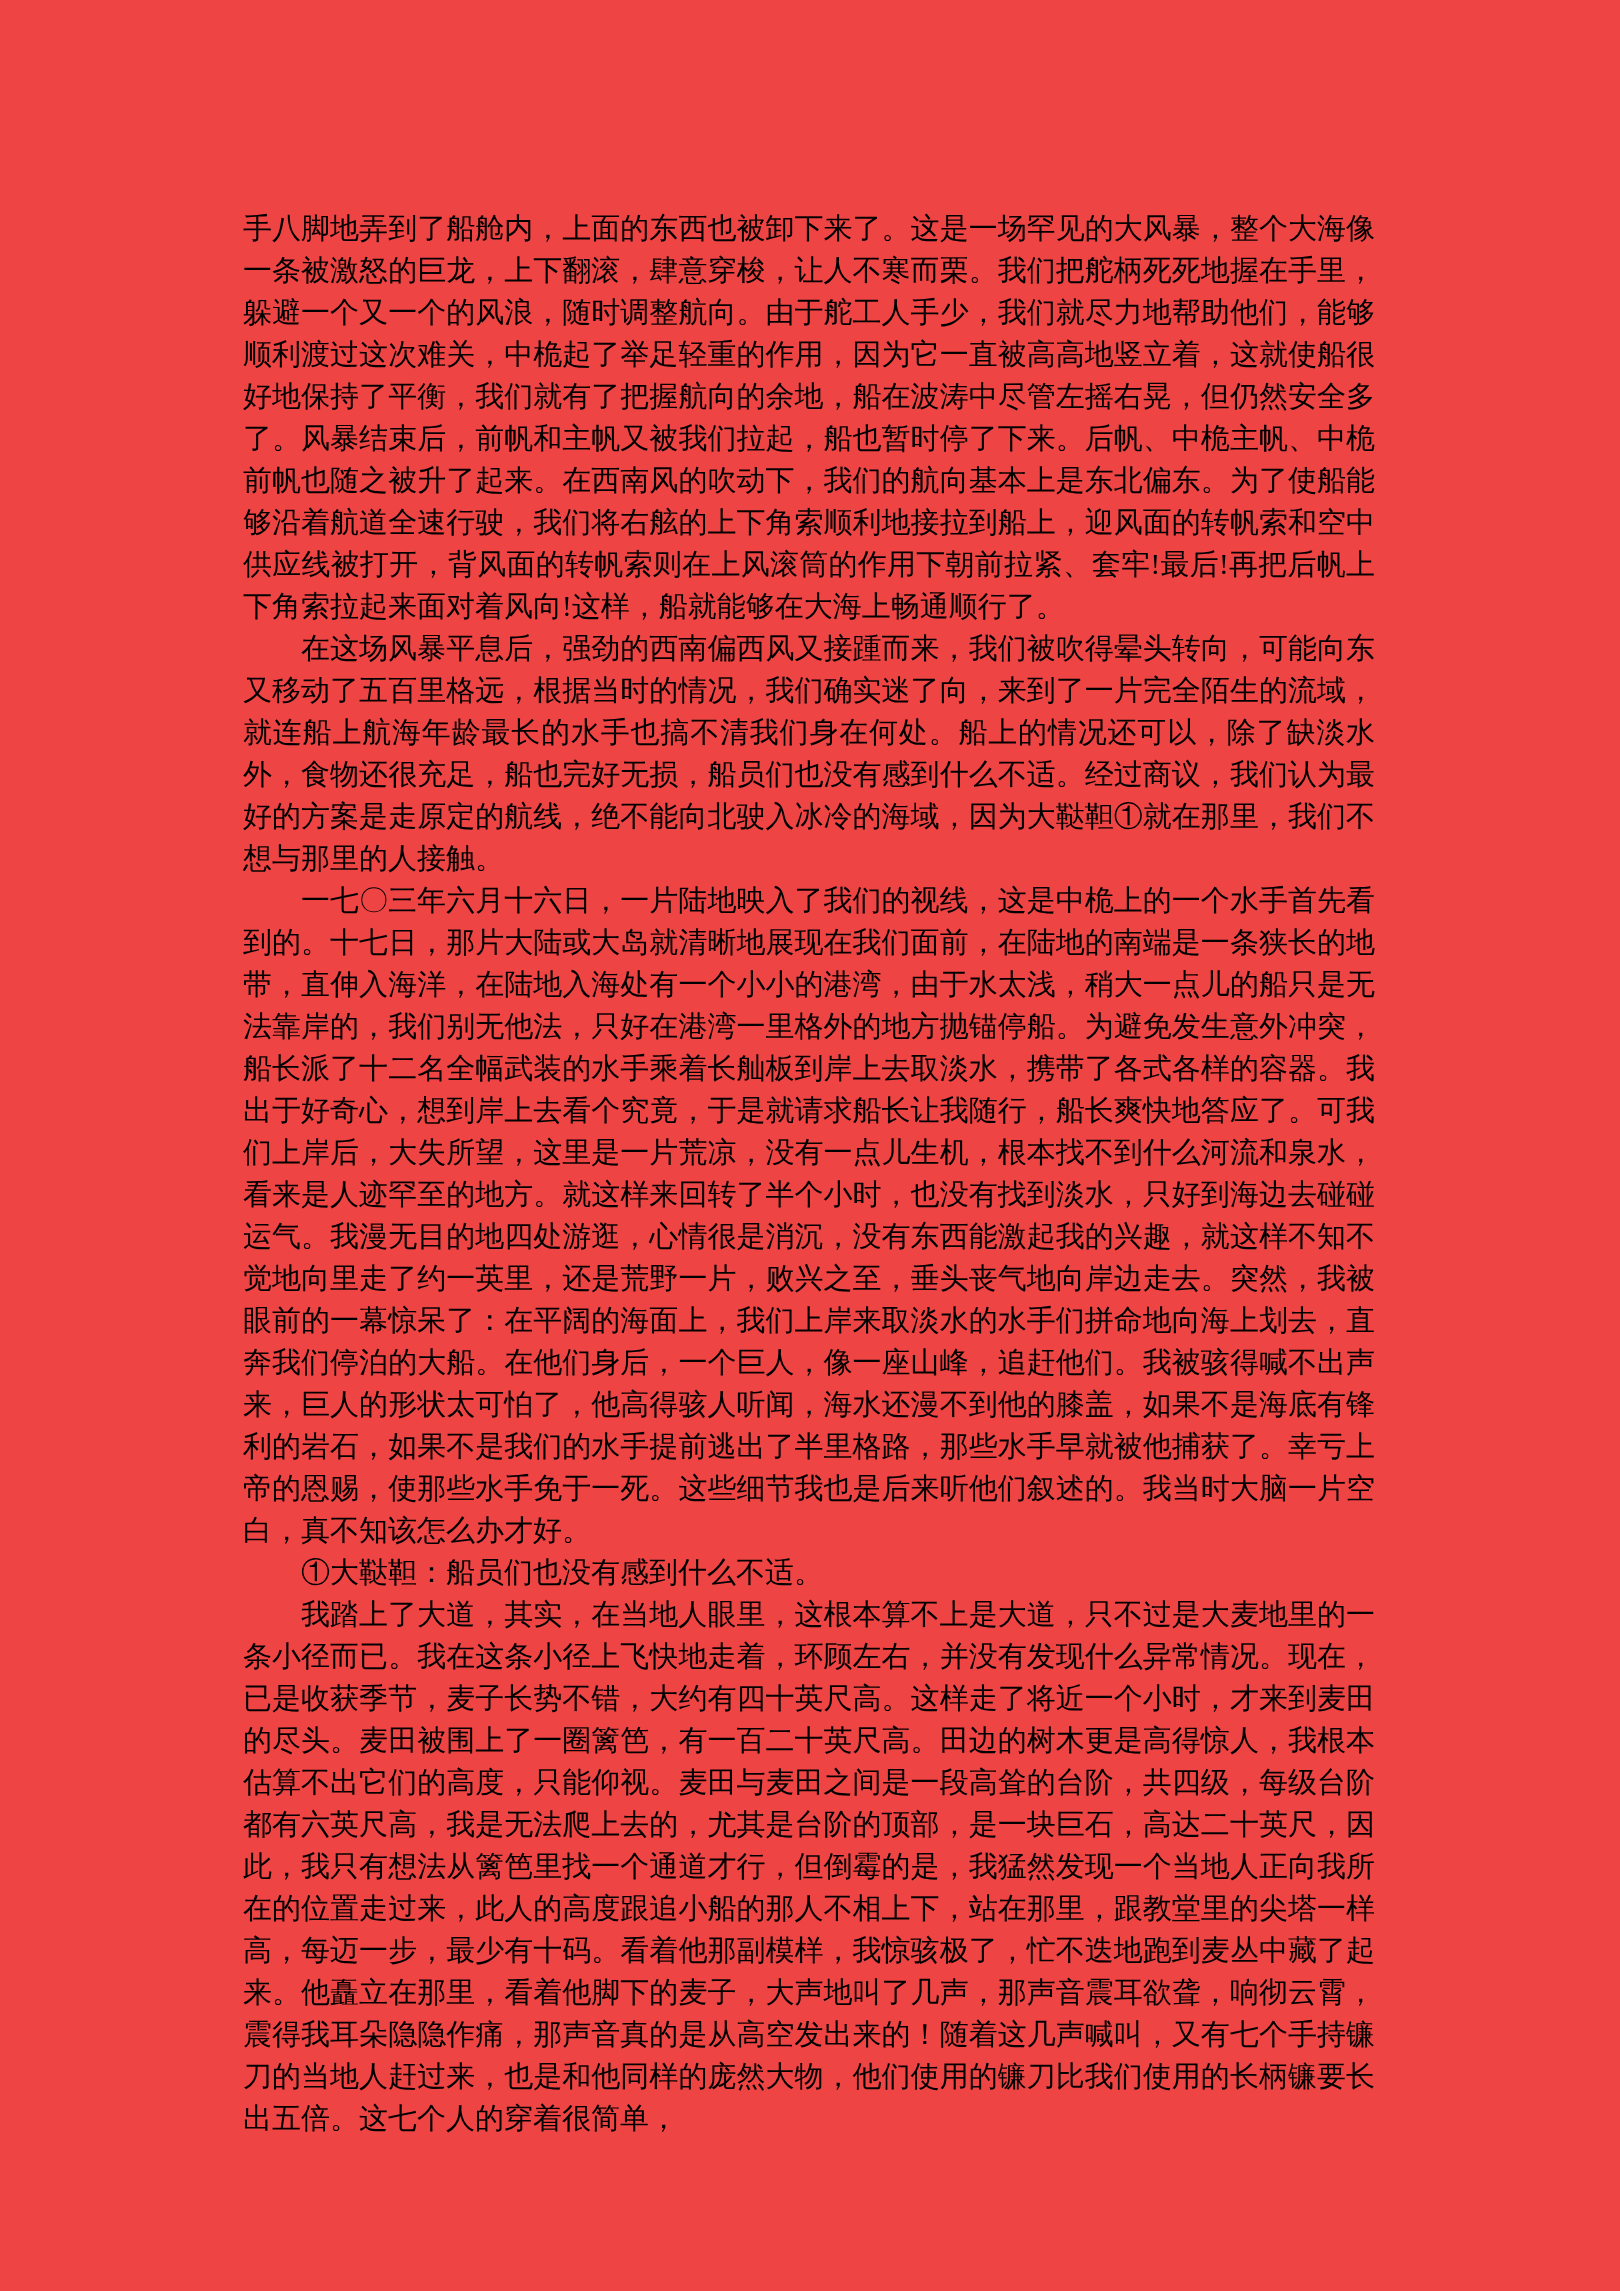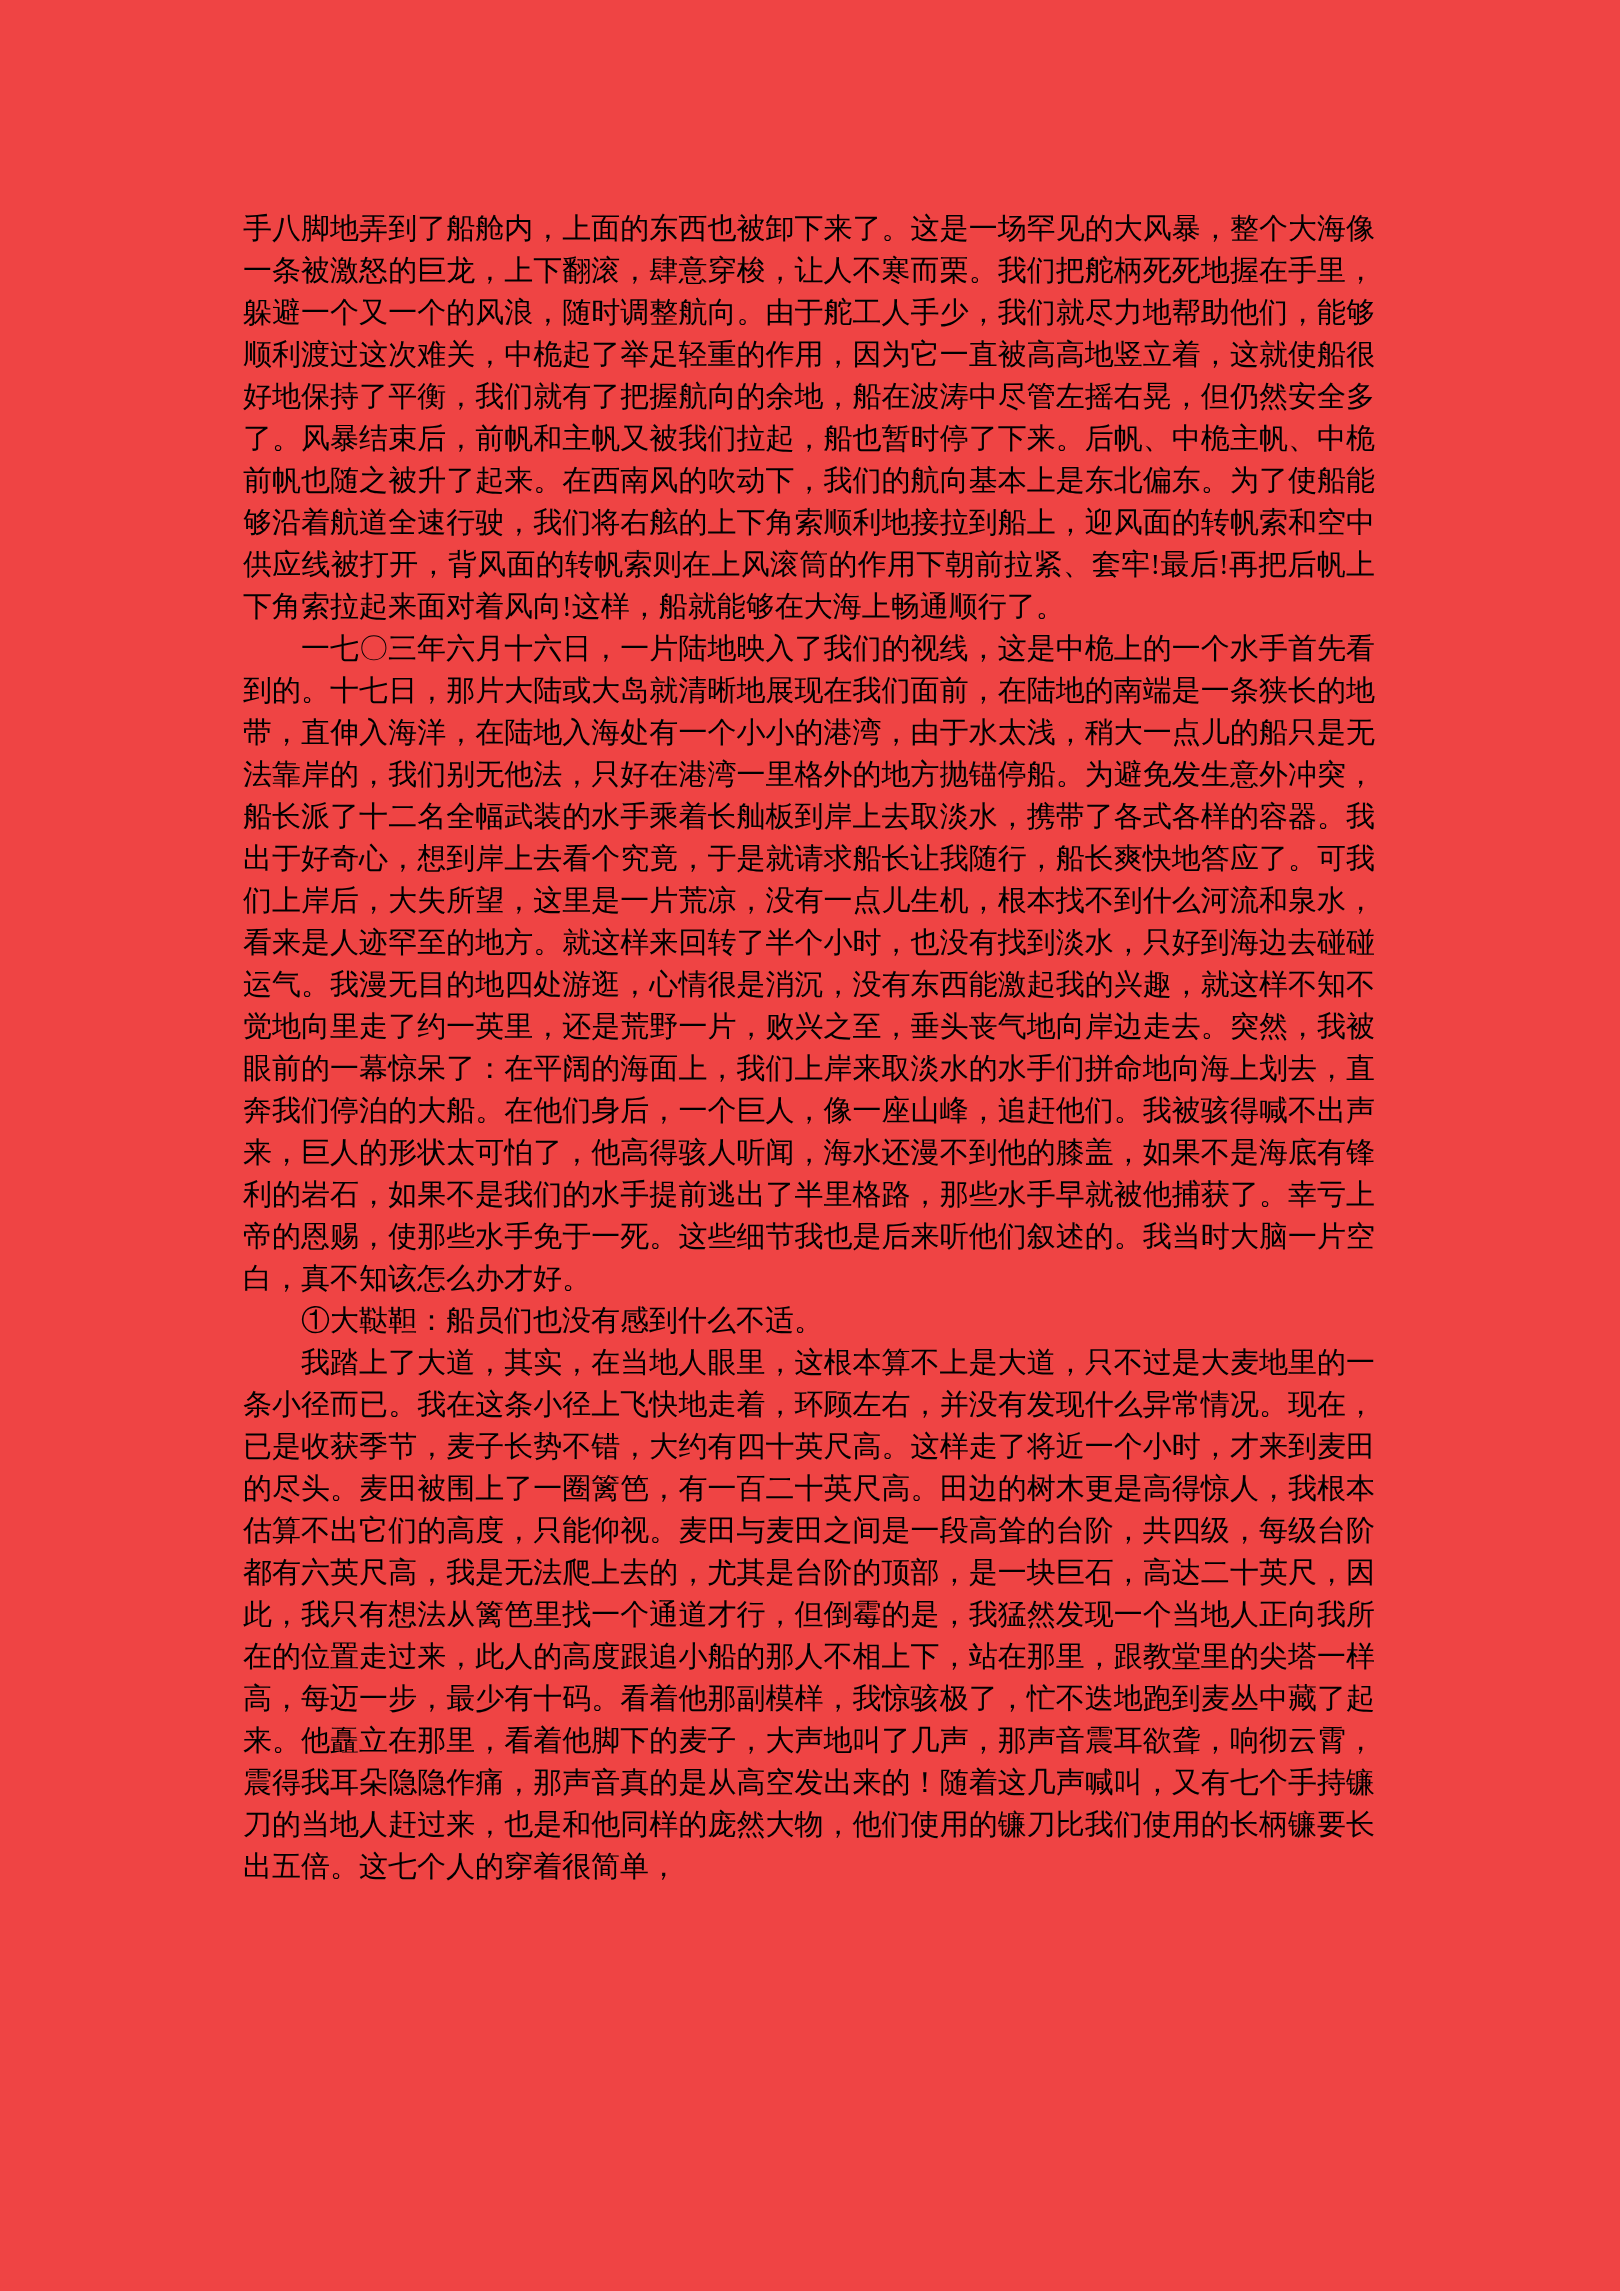--- a/index.html
+++ b/index.html
@@ -43,18 +43,19 @@
   .text-column p.indent {
     text-indent: 2em;
   }
 </style>
 </head>
 <body>
 
 <div class="page">
   <div class="text-column">
     <p>手八脚地弄到了船舱内，上面的东西也被卸下来了。这是一场罕见的大风暴，整个大海像一条被激怒的巨龙，上下翻滚，肆意穿梭，让人不寒而栗。我们把舵柄死死地握在手里，躲避一个又一个的风浪，随时调整航向。由于舵工人手少，我们就尽力地帮助他们，能够顺利渡过这次难关，中桅起了举足轻重的作用，因为它一直被高高地竖立着，这就使船很好地保持了平衡，我们就有了把握航向的余地，船在波涛中尽管左摇右晃，但仍然安全多了。风暴结束后，前帆和主帆又被我们拉起，船也暂时停了下来。后帆、中桅主帆、中桅前帆也随之被升了起来。在西南风的吹动下，我们的航向基本上是东北偏东。为了使船能够沿着航道全速行驶，我们将右舷的上下角索顺利地接拉到船上，迎风面的转帆索和空中供应线被打开，背风面的转帆索则在上风滚筒的作用下朝前拉紧、套牢!最后!再把后帆上下角索拉起来面对着风向!这样，船就能够在大海上畅通顺行了。</p>
+    <p class="indent">在这场风暴平息后，强劲的西南偏西风又接踵而来，我们被吹得晕头转向，可能向东又移动了五百里格远，根据当时的情况，我们确实迷了向，来到了一片完全陌生的流域，就连船上航海年龄最长的水手也搞不清我们身在何处。船上的情况还可以，除了缺淡水外，食物还很充足，船也完好无损，船员们也没有感到什么不适。经过商议，我们认为最好的方案是走原定的航线，绝不能向北驶入冰冷的海域，因为大鞑靼①就在那里，我们不想与那里的人接触。</p>
     <p class="indent">一七〇三年六月十六日，一片陆地映入了我们的视线，这是中桅上的一个水手首先看到的。十七日，那片大陆或大岛就清晰地展现在我们面前，在陆地的南端是一条狭长的地带，直伸入海洋，在陆地入海处有一个小小的港湾，由于水太浅，稍大一点儿的船只是无法靠岸的，我们别无他法，只好在港湾一里格外的地方抛锚停船。为避免发生意外冲突，船长派了十二名全幅武装的水手乘着长舢板到岸上去取淡水，携带了各式各样的容器。我出于好奇心，想到岸上去看个究竟，于是就请求船长让我随行，船长爽快地答应了。可我们上岸后，大失所望，这里是一片荒凉，没有一点儿生机，根本找不到什么河流和泉水，看来是人迹罕至的地方。就这样来回转了半个小时，也没有找到淡水，只好到海边去碰碰运气。我漫无目的地四处游逛，心情很是消沉，没有东西能激起我的兴趣，就这样不知不觉地向里走了约一英里，还是荒野一片，败兴之至，垂头丧气地向岸边走去。突然，我被眼前的一幕惊呆了：在平阔的海面上，我们上岸来取淡水的水手们拼命地向海上划去，直奔我们停泊的大船。在他们身后，一个巨人，像一座山峰，追赶他们。我被骇得喊不出声来，巨人的形状太可怕了，他高得骇人听闻，海水还漫不到他的膝盖，如果不是海底有锋利的岩石，如果不是我们的水手提前逃出了半里格路，那些水手早就被他捕获了。幸亏上帝的恩赐，使那些水手免于一死。这些细节我也是后来听他们叙述的。我当时大脑一片空白，真不知该怎么办才好。</p>
     <p class="indent">①大鞑靼：船员们也没有感到什么不适。</p>
     <p class="indent">我踏上了大道，其实，在当地人眼里，这根本算不上是大道，只不过是大麦地里的一条小径而已。我在这条小径上飞快地走着，环顾左右，并没有发现什么异常情况。现在，已是收获季节，麦子长势不错，大约有四十英尺高。这样走了将近一个小时，才来到麦田的尽头。麦田被围上了一圈篱笆，有一百二十英尺高。田边的树木更是高得惊人，我根本估算不出它们的高度，只能仰视。麦田与麦田之间是一段高耸的台阶，共四级，每级台阶都有六英尺高，我是无法爬上去的，尤其是台阶的顶部，是一块巨石，高达二十英尺，因此，我只有想法从篱笆里找一个通道才行，但倒霉的是，我猛然发现一个当地人正向我所在的位置走过来，此人的高度跟追小船的那人不相上下，站在那里，跟教堂里的尖塔一样高，每迈一步，最少有十码。看着他那副模样，我惊骇极了，忙不迭地跑到麦丛中藏了起来。他矗立在那里，看着他脚下的麦子，大声地叫了几声，那声音震耳欲聋，响彻云霄，震得我耳朵隐隐作痛，那声音真的是从高空发出来的！随着这几声喊叫，又有七个手持镰刀的当地人赶过来，也是和他同样的庞然大物，他们使用的镰刀比我们使用的长柄镰要长出五倍。这七个人的穿着很简单，</p>
   </div>
 </div>
 
 
 </body></html>

